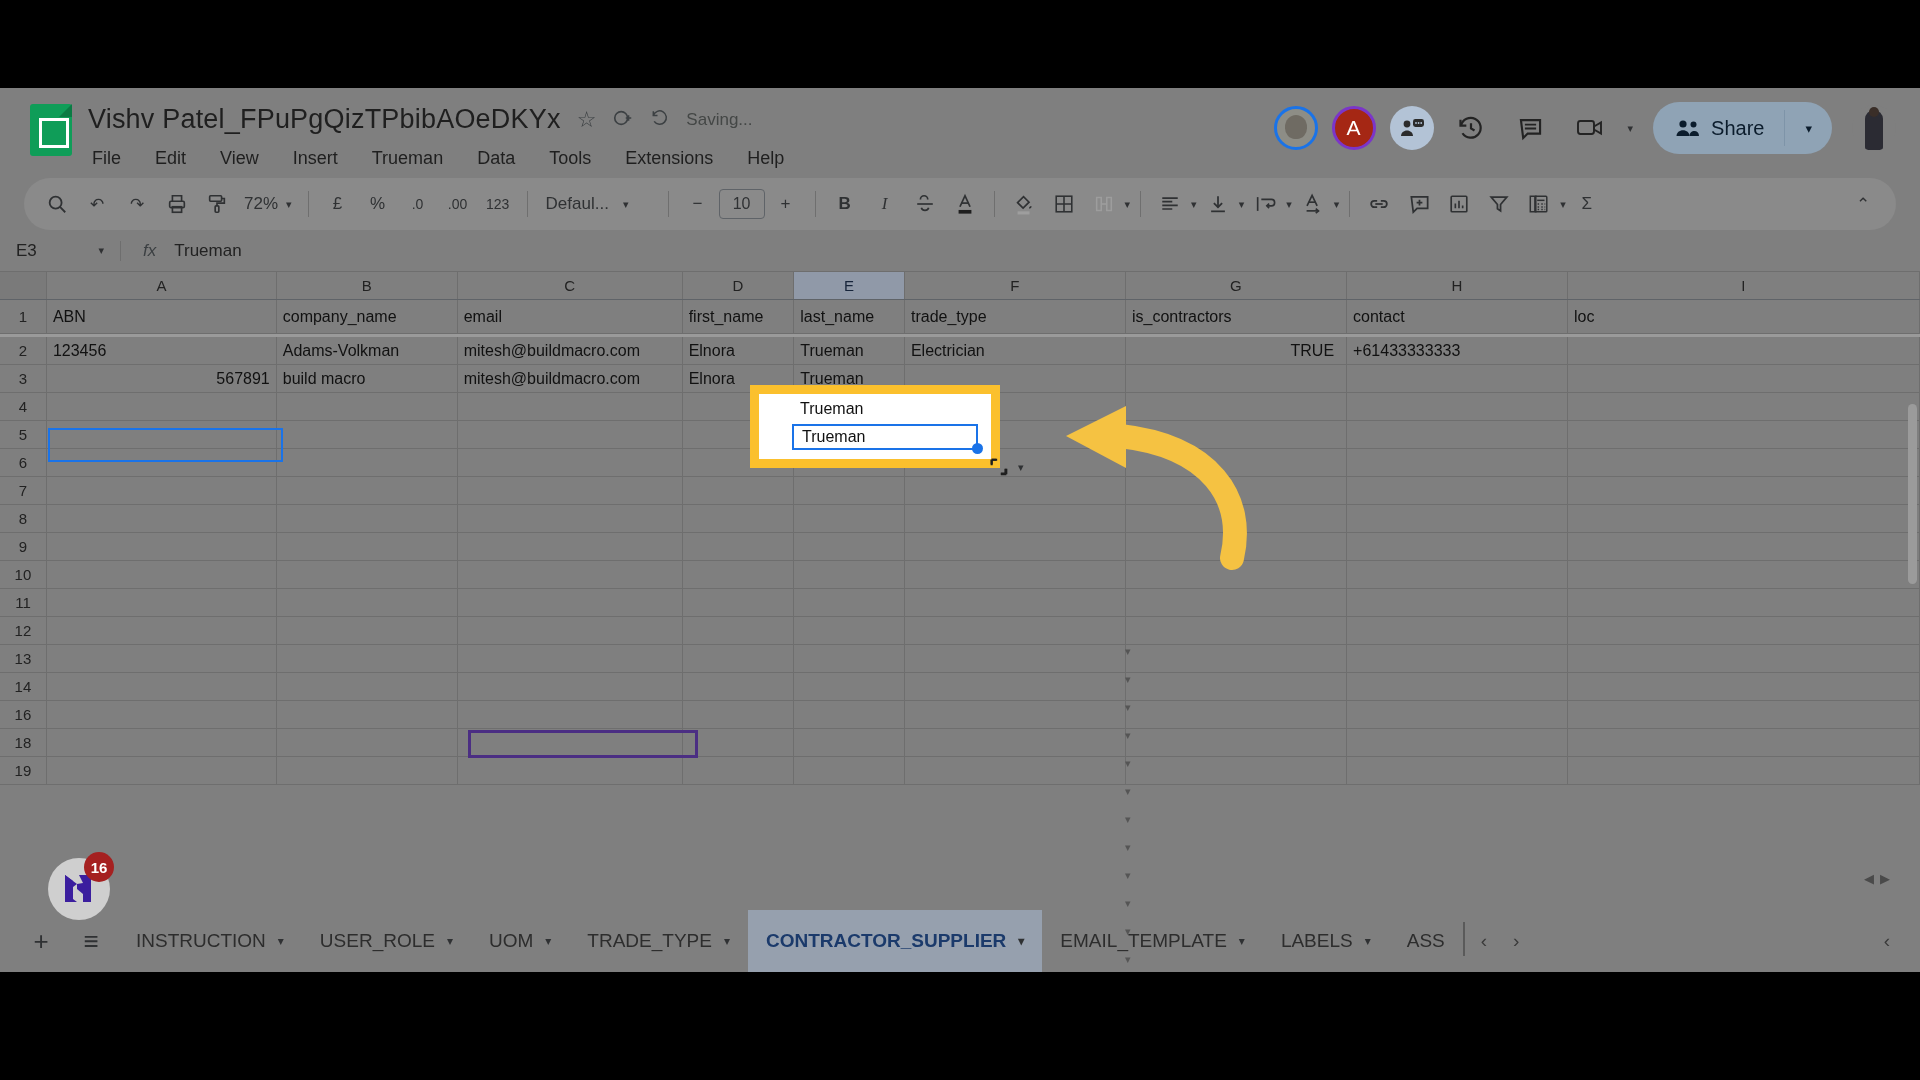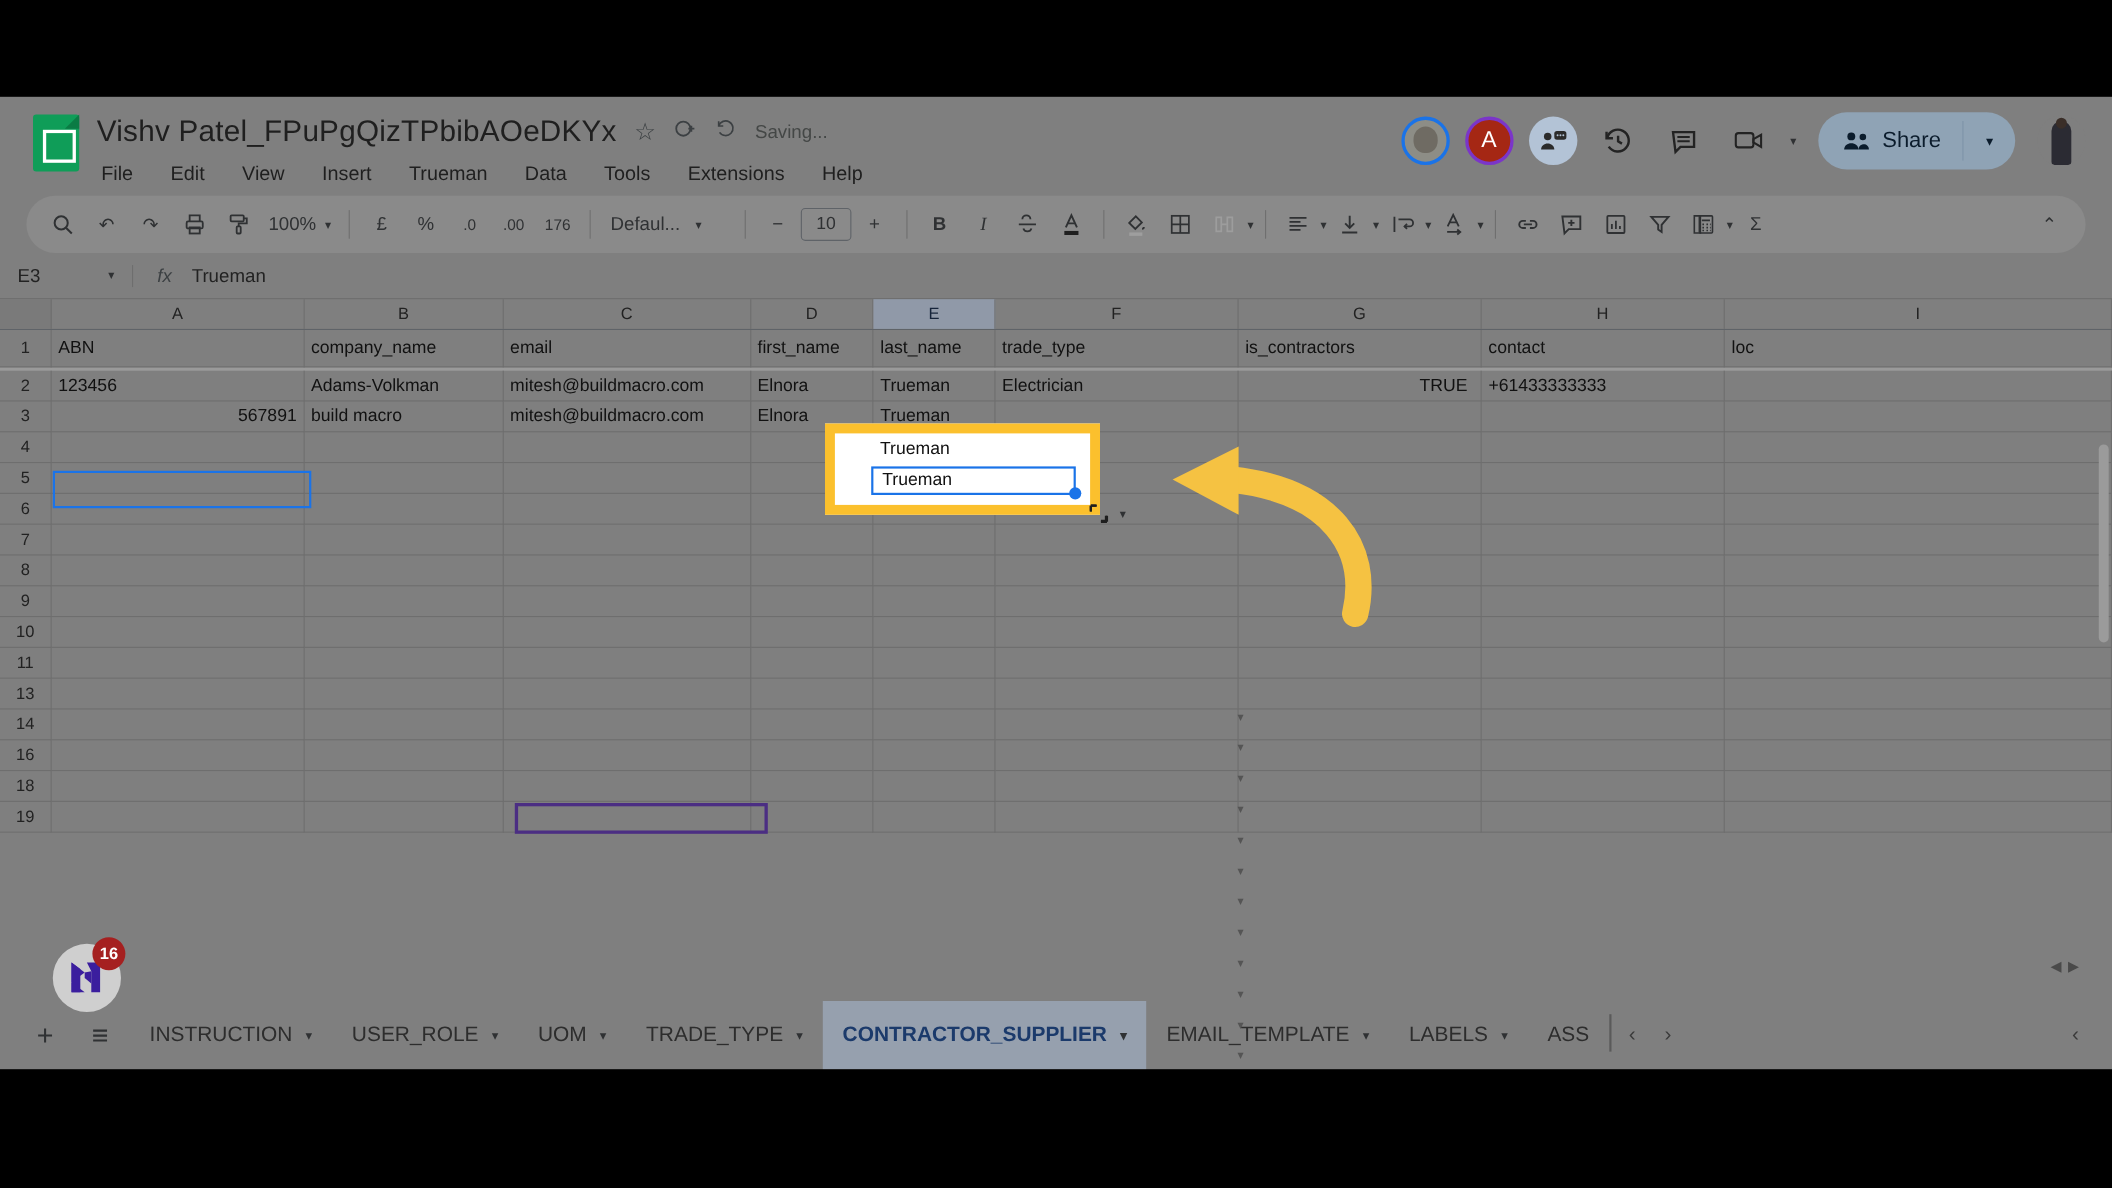--- a/index.html
+++ b/index.html
@@ -249,29 +249,29 @@
         </svg>
     </div>
     <div class="tb">
       <svg width="22" height="22" viewBox="0 0 24 24" fill="none" stroke="#2f3133" stroke-width="1.8">
         <rect x="4" y="3" width="13" height="6" rx="1"></rect>
           <path d="M17 6h3v5h-8v3"></path>
           <rect x="10" y="14" width="4" height="7" rx="1"></rect>
         </svg>
     </div>
     <div class="zoom-box">
-      <span>100%</span>
+      <span>72%</span>
       <span class="caret">▾</span>
     </div>
     <div class="divider"></div>
     <div class="tb">£</div>
     <div class="tb">%</div>
     <div class="tb sm">.0</div>
     <div class="tb sm">.00</div>
-    <div class="tb sm">176</div>
+    <div class="tb sm">123</div>
     <div class="divider"></div>
     <div class="font-box">
       <span>Defaul...</span>
       <span class="caret">▾</span>
     </div>
     <div class="divider"></div>
     <div class="tb">−</div>
     <div class="fsize">10</div>
     <div class="tb">+</div>
     <div class="divider"></div>
@@ -531,20 +531,32 @@
           <div class="cell" style="width: 230px;"></div>
           <div class="cell" style="width: 114px;"></div>
           <div class="cell" style="width: 113px;"></div>
           <div class="cell" style="width: 226px;"></div>
           <div class="cell" style="width: 226px;"></div>
           <div class="cell" style="width: 226px;"></div>
           <div class="cell" style="width: 360px;"></div>
         </div>
         <div class="rowwrap">
           <div class="rowh">11</div>
+          <div class="cell" style="width: 235px;"></div>
+          <div class="cell" style="width: 185px;"></div>
+          <div class="cell" style="width: 230px;"></div>
+          <div class="cell" style="width: 114px;"></div>
+          <div class="cell" style="width: 113px;"></div>
+          <div class="cell" style="width: 226px;"></div>
+          <div class="cell" style="width: 226px;"></div>
+          <div class="cell" style="width: 226px;"></div>
+          <div class="cell" style="width: 360px;"></div>
+        </div>
+        <div class="rowwrap">
+          <div class="rowh">12</div>
           <div class="cell" style="width: 235px;"></div>
           <div class="cell" style="width: 185px;"></div>
           <div class="cell" style="width: 230px;"></div>
           <div class="cell" style="width: 114px;"></div>
           <div class="cell" style="width: 113px;"></div>
           <div class="cell" style="width: 226px;"></div>
           <div class="cell" style="width: 226px;"></div>
           <div class="cell" style="width: 226px;"></div>
           <div class="cell" style="width: 360px;"></div>
         </div>

